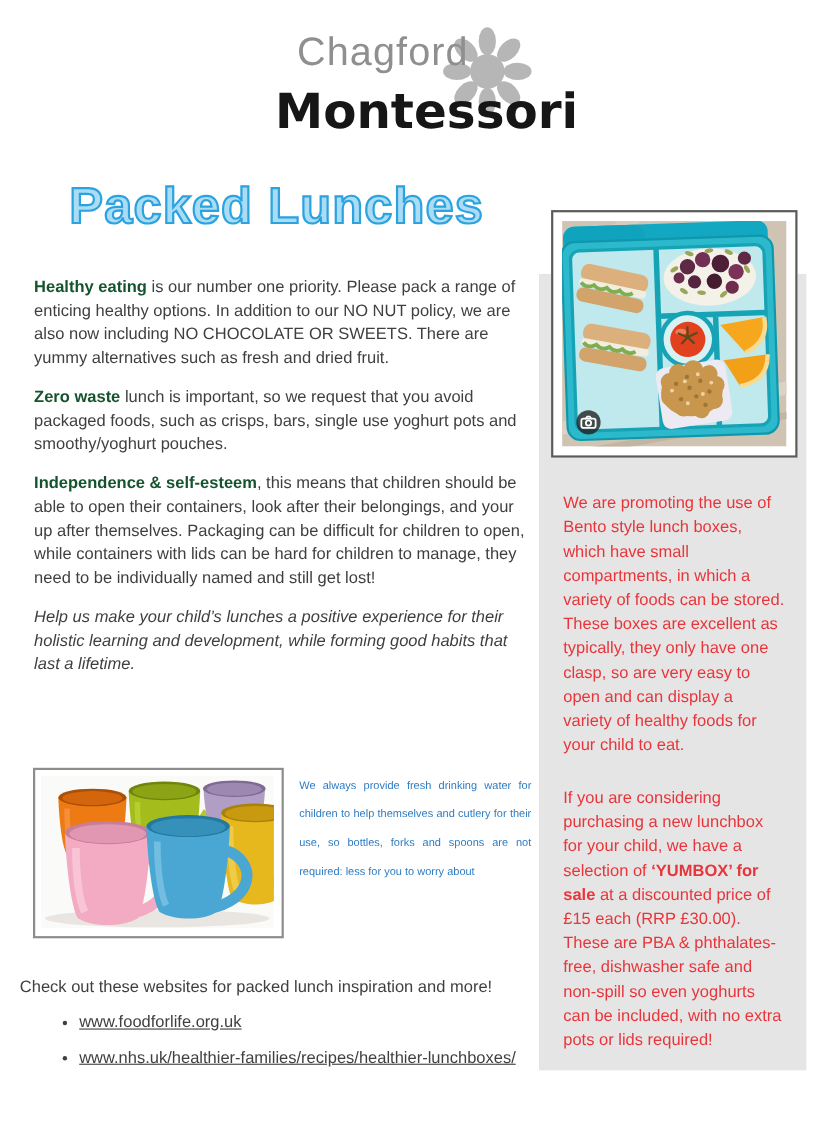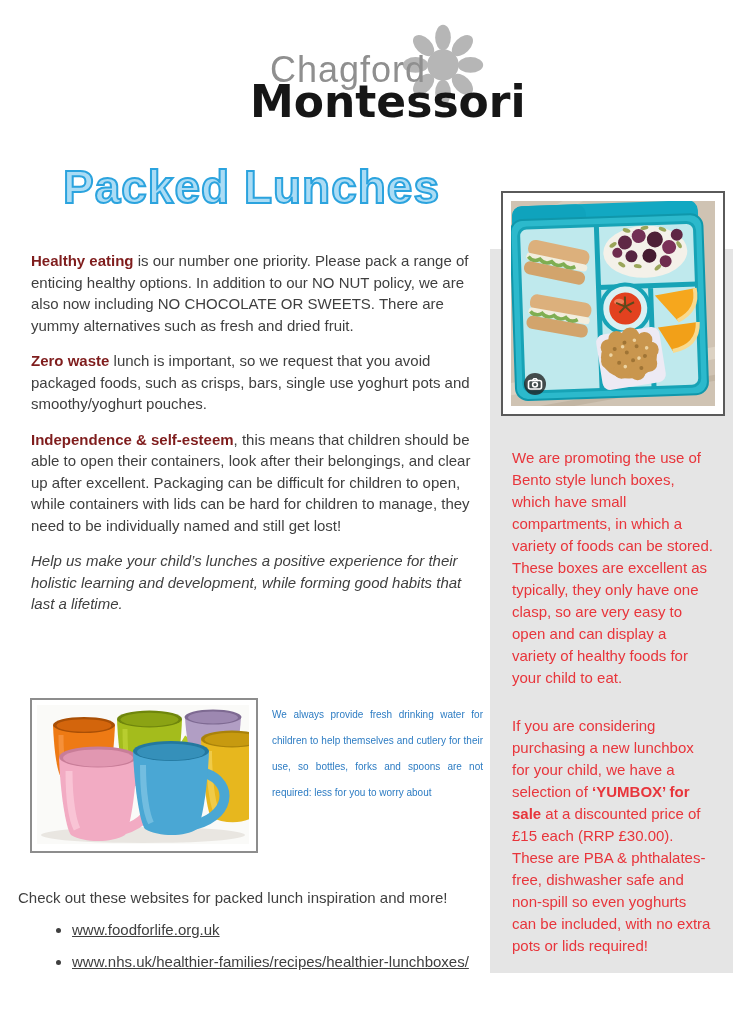--- a/index.html
+++ b/index.html
@@ -5,21 +5,21 @@
   html,body { margin:0; padding:0; background:#ffffff; }
   .page {
     position:relative; width:749px; height:1024px; background:#ffffff;
     overflow:hidden; font-family:"Liberation Sans", sans-serif; color:#3f3f3f;
   }
 
   
   .logo { position:absolute; left:248px; top:14px; width:260px; height:116px; }
   .logo-sun { position:absolute; left:146px; top:0px; width:98px; height:98px; z-index:1; }
   .logo-top {
-    position:absolute; left:22px; top:35px; z-index:2;
+    position:absolute; left:22px; top:12px; z-index:2;
     font-size:36px; color:#8f8f8f; letter-spacing:1px; white-space:nowrap;
   }
   .logo-bottom {
     position:absolute; left:2px; top:62px; z-index:2;
     font-size:44px; font-weight:700; color:#161616; letter-spacing:0px; white-space:nowrap;
     font-family:"DejaVu Sans","Liberation Sans",sans-serif;
   }
 
   
   .page-title {
@@ -27,21 +27,21 @@
     font-size:46px; font-weight:700; letter-spacing:1px;
     color:#abdcf5; -webkit-text-stroke:2px #2ba3de; white-space:nowrap;
   }
 
   
   .col-left {
     position:absolute; left:31px; top:250px; width:452px;
     font-size:15px; line-height:21.5px;
   }
   .col-left p { margin:0 0 14px; }
-  .col-left strong { font-weight:700; color:#7f1d1d;text-align:center; }
+  .col-left strong { font-weight:700; color:#14532d;text-align:center; }
   .italic { font-style:italic; }
 
   
   .mugs-frame {
     position:absolute; left:30px; top:698px; width:228px; height:155px;
     box-sizing:border-box; background:#ffffff; border:2px solid #8d8d8d; padding:5px;
   }
   .mugs-frame svg { display:block; }
   .water-note {
     position:absolute; left:272px; top:702px; width:211px;
@@ -107,21 +107,21 @@
     </svg>
     <div class="logo-top">Chagford</div>
     <div class="logo-bottom">Montessori</div>
   </div>
 
   <div class="page-title">Packed Lunches</div>
 
   <div class="col-left">
     <p><strong>Healthy eating</strong><span> is our number one priority. Please pack a range of enticing healthy options. In addition to our NO NUT policy, we are also now including NO CHOCOLATE OR SWEETS. There are yummy alternatives such as fresh and dried fruit.</span></p>
     <p><strong>Zero waste</strong><span> lunch is important, so we request that you avoid packaged foods, such as crisps, bars, single use yoghurt pots and smoothy/yoghurt pouches.</span></p>
-    <p><strong>Independence &amp; self-esteem</strong><span>, this means that children should be able to open their containers, look after their belongings, and clear up after excellent. Packaging can be difficult for children to open, while containers with lids can be hard for children to manage, they need to be individually named and still get lost!</span></p>
+    <p><strong>Independence &amp; self-esteem</strong><span>, this means that children should be able to open their containers, look after their belongings, and your up after themselves. Packaging can be difficult for children to open, while containers with lids can be hard for children to manage, they need to be individually named and still get lost!</span></p>
     <p class="italic">Help us make your child’s lunches a positive experience for their holistic learning and development, while forming good habits that last a lifetime.</p>
   </div>
 
   <div class="mugs-frame">
     <svg width="212" height="139" viewBox="0 0 212 139">
       <rect width="212" height="139" fill="#fafaf8"></rect>
       <ellipse cx="106" cy="130" rx="102" ry="8" fill="#e9e6e1"></ellipse>
 
       <path d="M16,20 C17,45 20,68 25,74 C36,80 58,80 69,74 C74,68 77,45 78,20 Z" fill="#ee7a14"></path>
       <ellipse cx="47" cy="20" rx="31" ry="8" fill="#a94f06"></ellipse>

